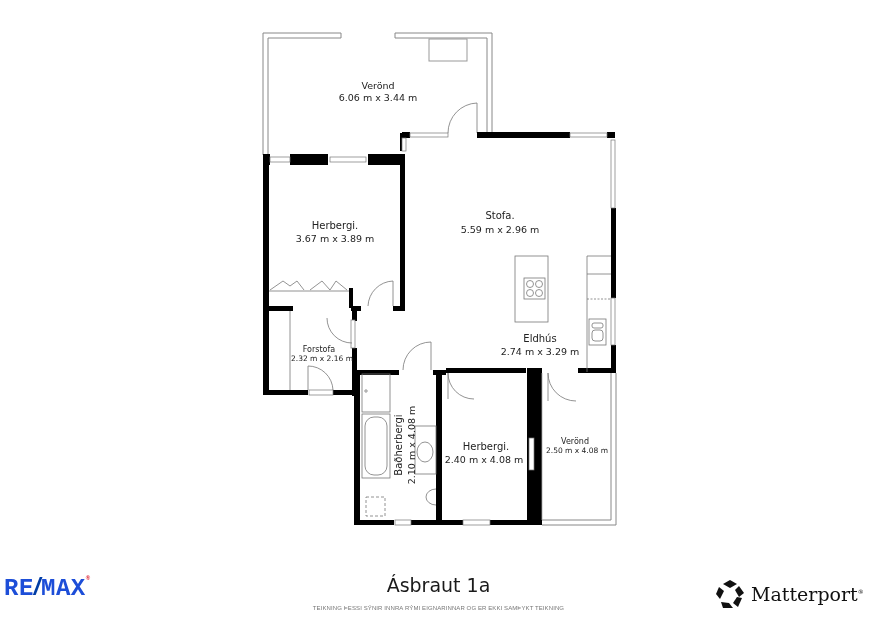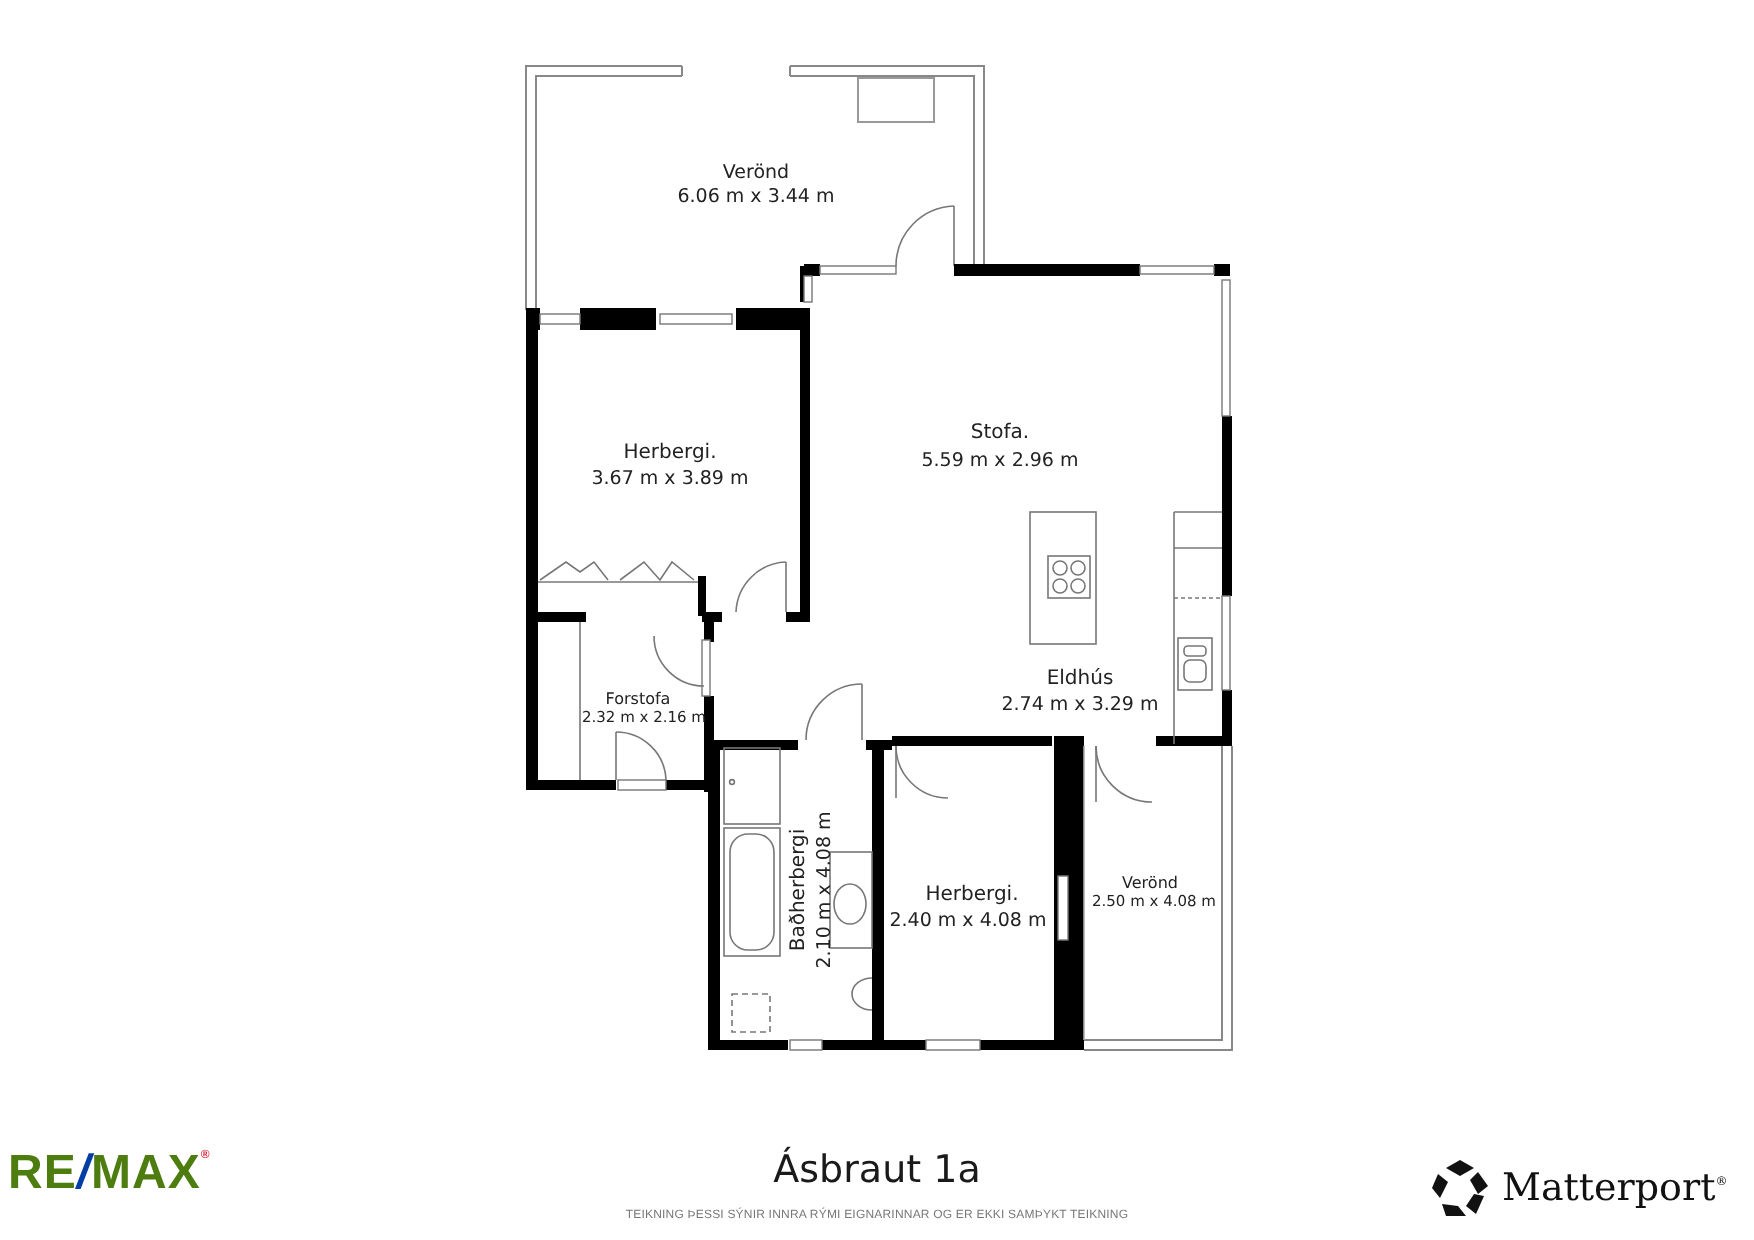--- a/index.html
+++ b/index.html
@@ -2,21 +2,21 @@
 <html><head>
   <meta charset="utf-8">
   <style>
     html, body { margin:0; padding:0; background:#ffffff; }
     body { width:877px; height:620px; position:relative; overflow:hidden; font-family:"DejaVu Sans", sans-serif; }
     #plan { position:absolute; left:0; top:0; }
     .room-label { font-family:"DejaVu Sans", sans-serif; fill:#222; text-anchor:middle; }
     .footer-title { position:absolute; left:0; width:877px; top:574px; text-align:center; font-family:"DejaVu Sans", sans-serif; font-size:19px; color:#1a1a1a; }
     .footer-sub { position:absolute; left:0; width:877px; top:605px; text-align:center; font-family:"Liberation Sans", sans-serif; font-size:6px; color:#777; letter-spacing:0.1px; }
     .remax { position:absolute; left:4px; top:573px; font-family:"Liberation Sans", sans-serif; font-weight:bold; font-size:24px; letter-spacing:0.5px; }
-    .remax .r { color:#4d7c0f; }
+    .remax .r { color:#1d4ed8;font-family:Liberation Mono, monospace; }
     .remax .s { color:#003da5; font-style:italic; }
     .remax sup { font-size:6px; color:#dc1c2e; vertical-align:top; position:relative; top:2px; }
     .mp { position:absolute; left:715px; top:579px; display:flex; align-items:center; }
     .mp-text { font-family:"DejaVu Serif", serif; font-size:19px; color:#111; margin-left:6px; }
     .mp-text sup { font-size:6px; }
   </style>
 </head>
 <body>
 
 <svg id="plan" width="877" height="560" viewBox="0 0 877 560" xmlns="http://www.w3.org/2000/svg">

